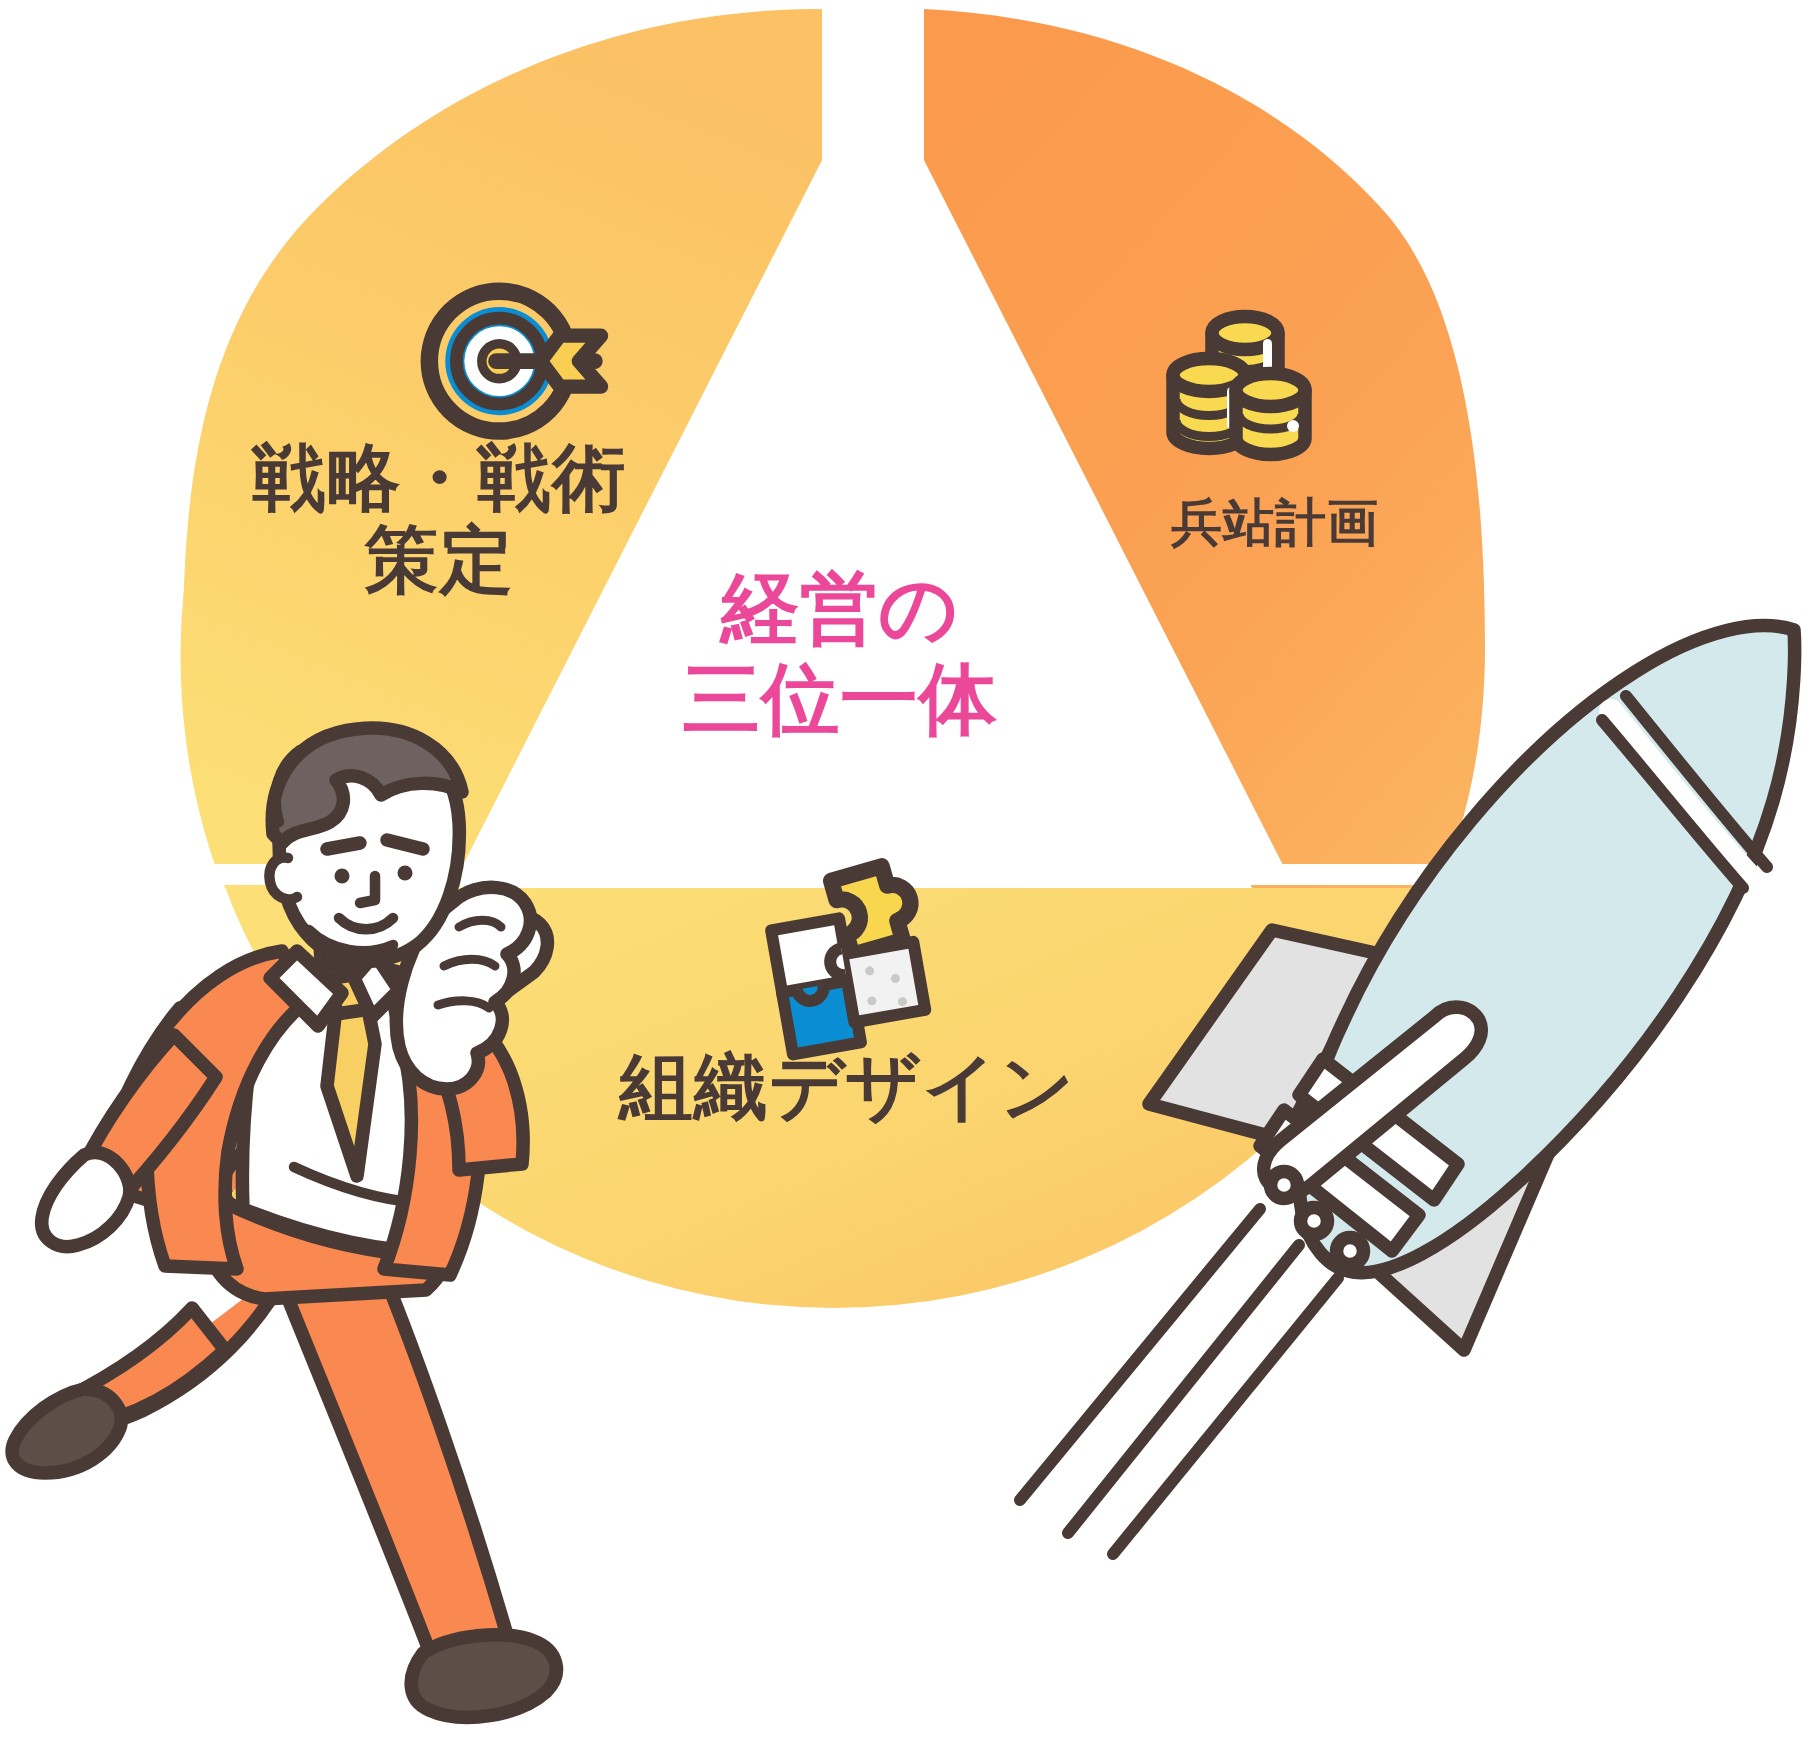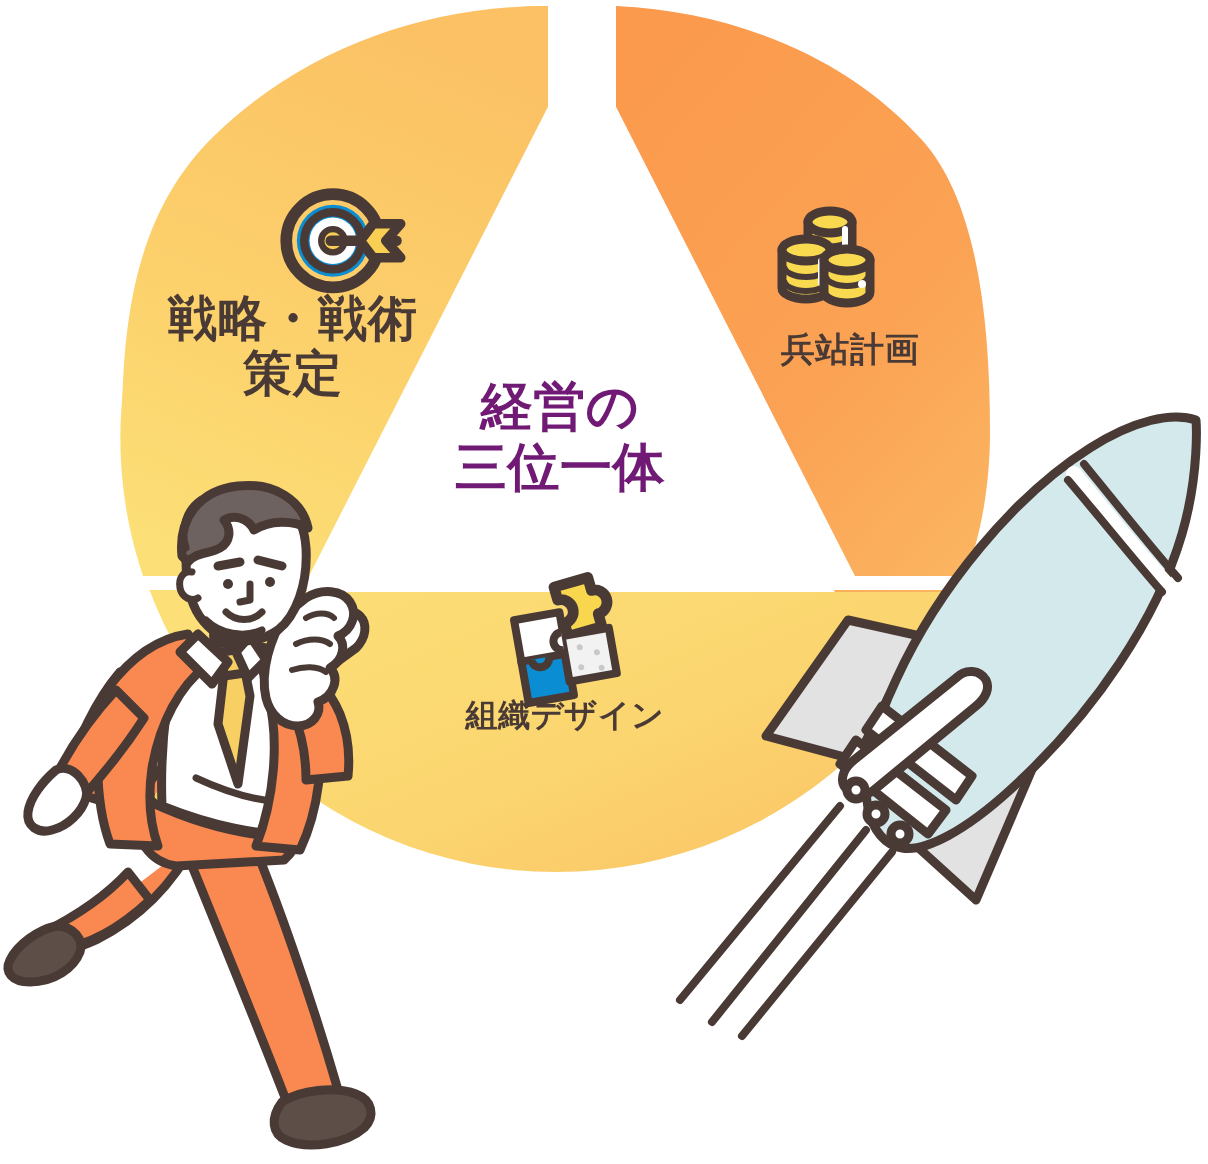--- a/index.html
+++ b/index.html
@@ -45,29 +45,29 @@
   #label-logistics {
     left: 700px;
     top: 330px;
     width: 300px;
     font-size: 34px;
   }
   #label-organization {
     left: 355px;
     top: 698px;
     width: 420px;
-    font-size: 32px;
+    font-size: 49px;
   }
   #label-center {
     position: absolute;
     left: 400px;
     top: 376px;
     width: 320px;
     text-align: center;
-    color: #701a75;
+    color: #ec4899;
     font-weight: 700;
     font-size: 52px;
     line-height: 1.18;
     white-space: pre-line;
     letter-spacing: 0.01em;
     user-select: none;
   }
 </style>
 </head>
 <body>

